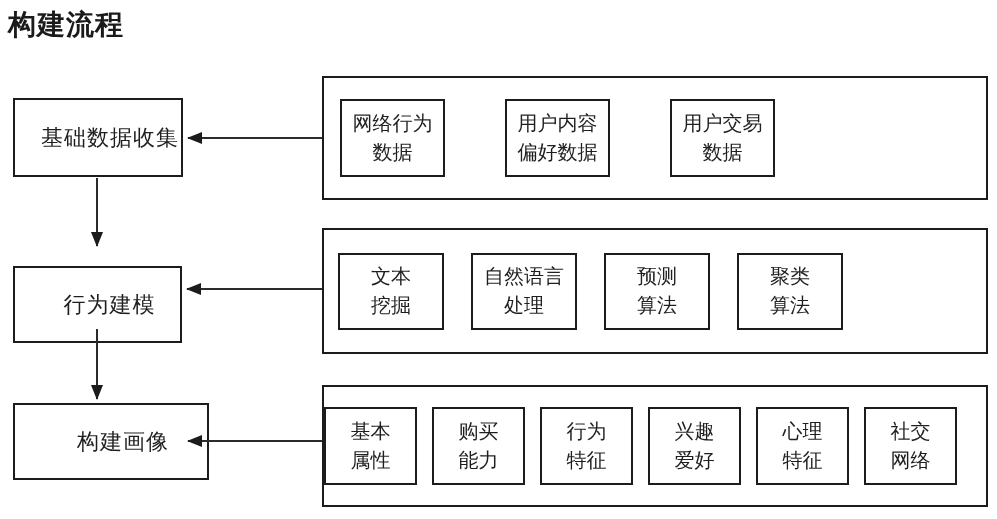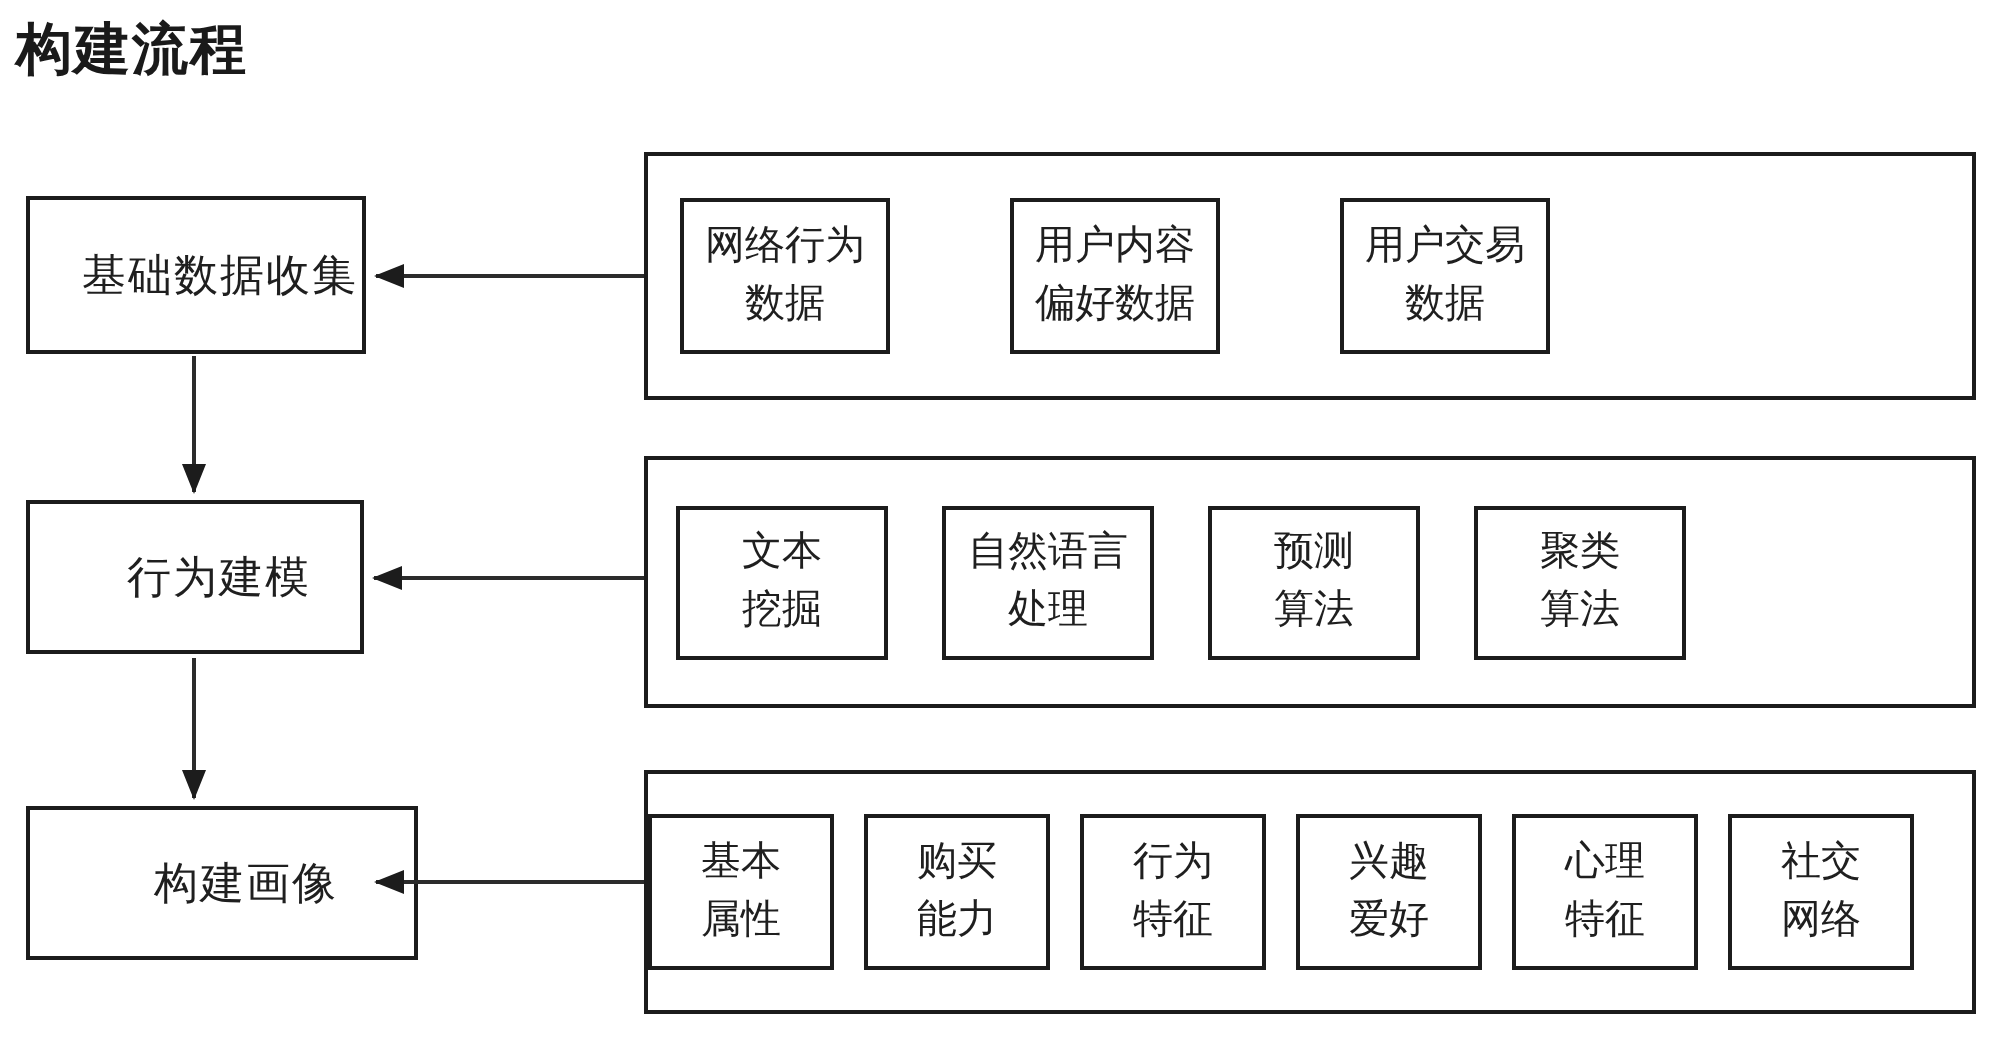--- a/index.html
+++ b/index.html
@@ -33,21 +33,21 @@
     display: flex;
     align-items: center;
     justify-content: center;
     font-size: 22px;
     letter-spacing: 1px;
     text-align: center;
     box-sizing: border-box;
     padding-left: 24px;
   }
   .s1 { left: 13px; top: 98px;  width: 170px; height: 79px; }
-  .s2 { left: 13px; top: 250px; width: 169px; height: 77px; }
+  .s2 { left: 13px; top: 266px; width: 169px; height: 77px; }
   .s3 { left: 13px; top: 403px; width: 196px; height: 77px; }
 
   .group {
     position: absolute;
     border: 2px solid #1c1c1c;
     background: #ffffff;
     display: flex;
     align-items: center;
     box-sizing: border-box;
   }

